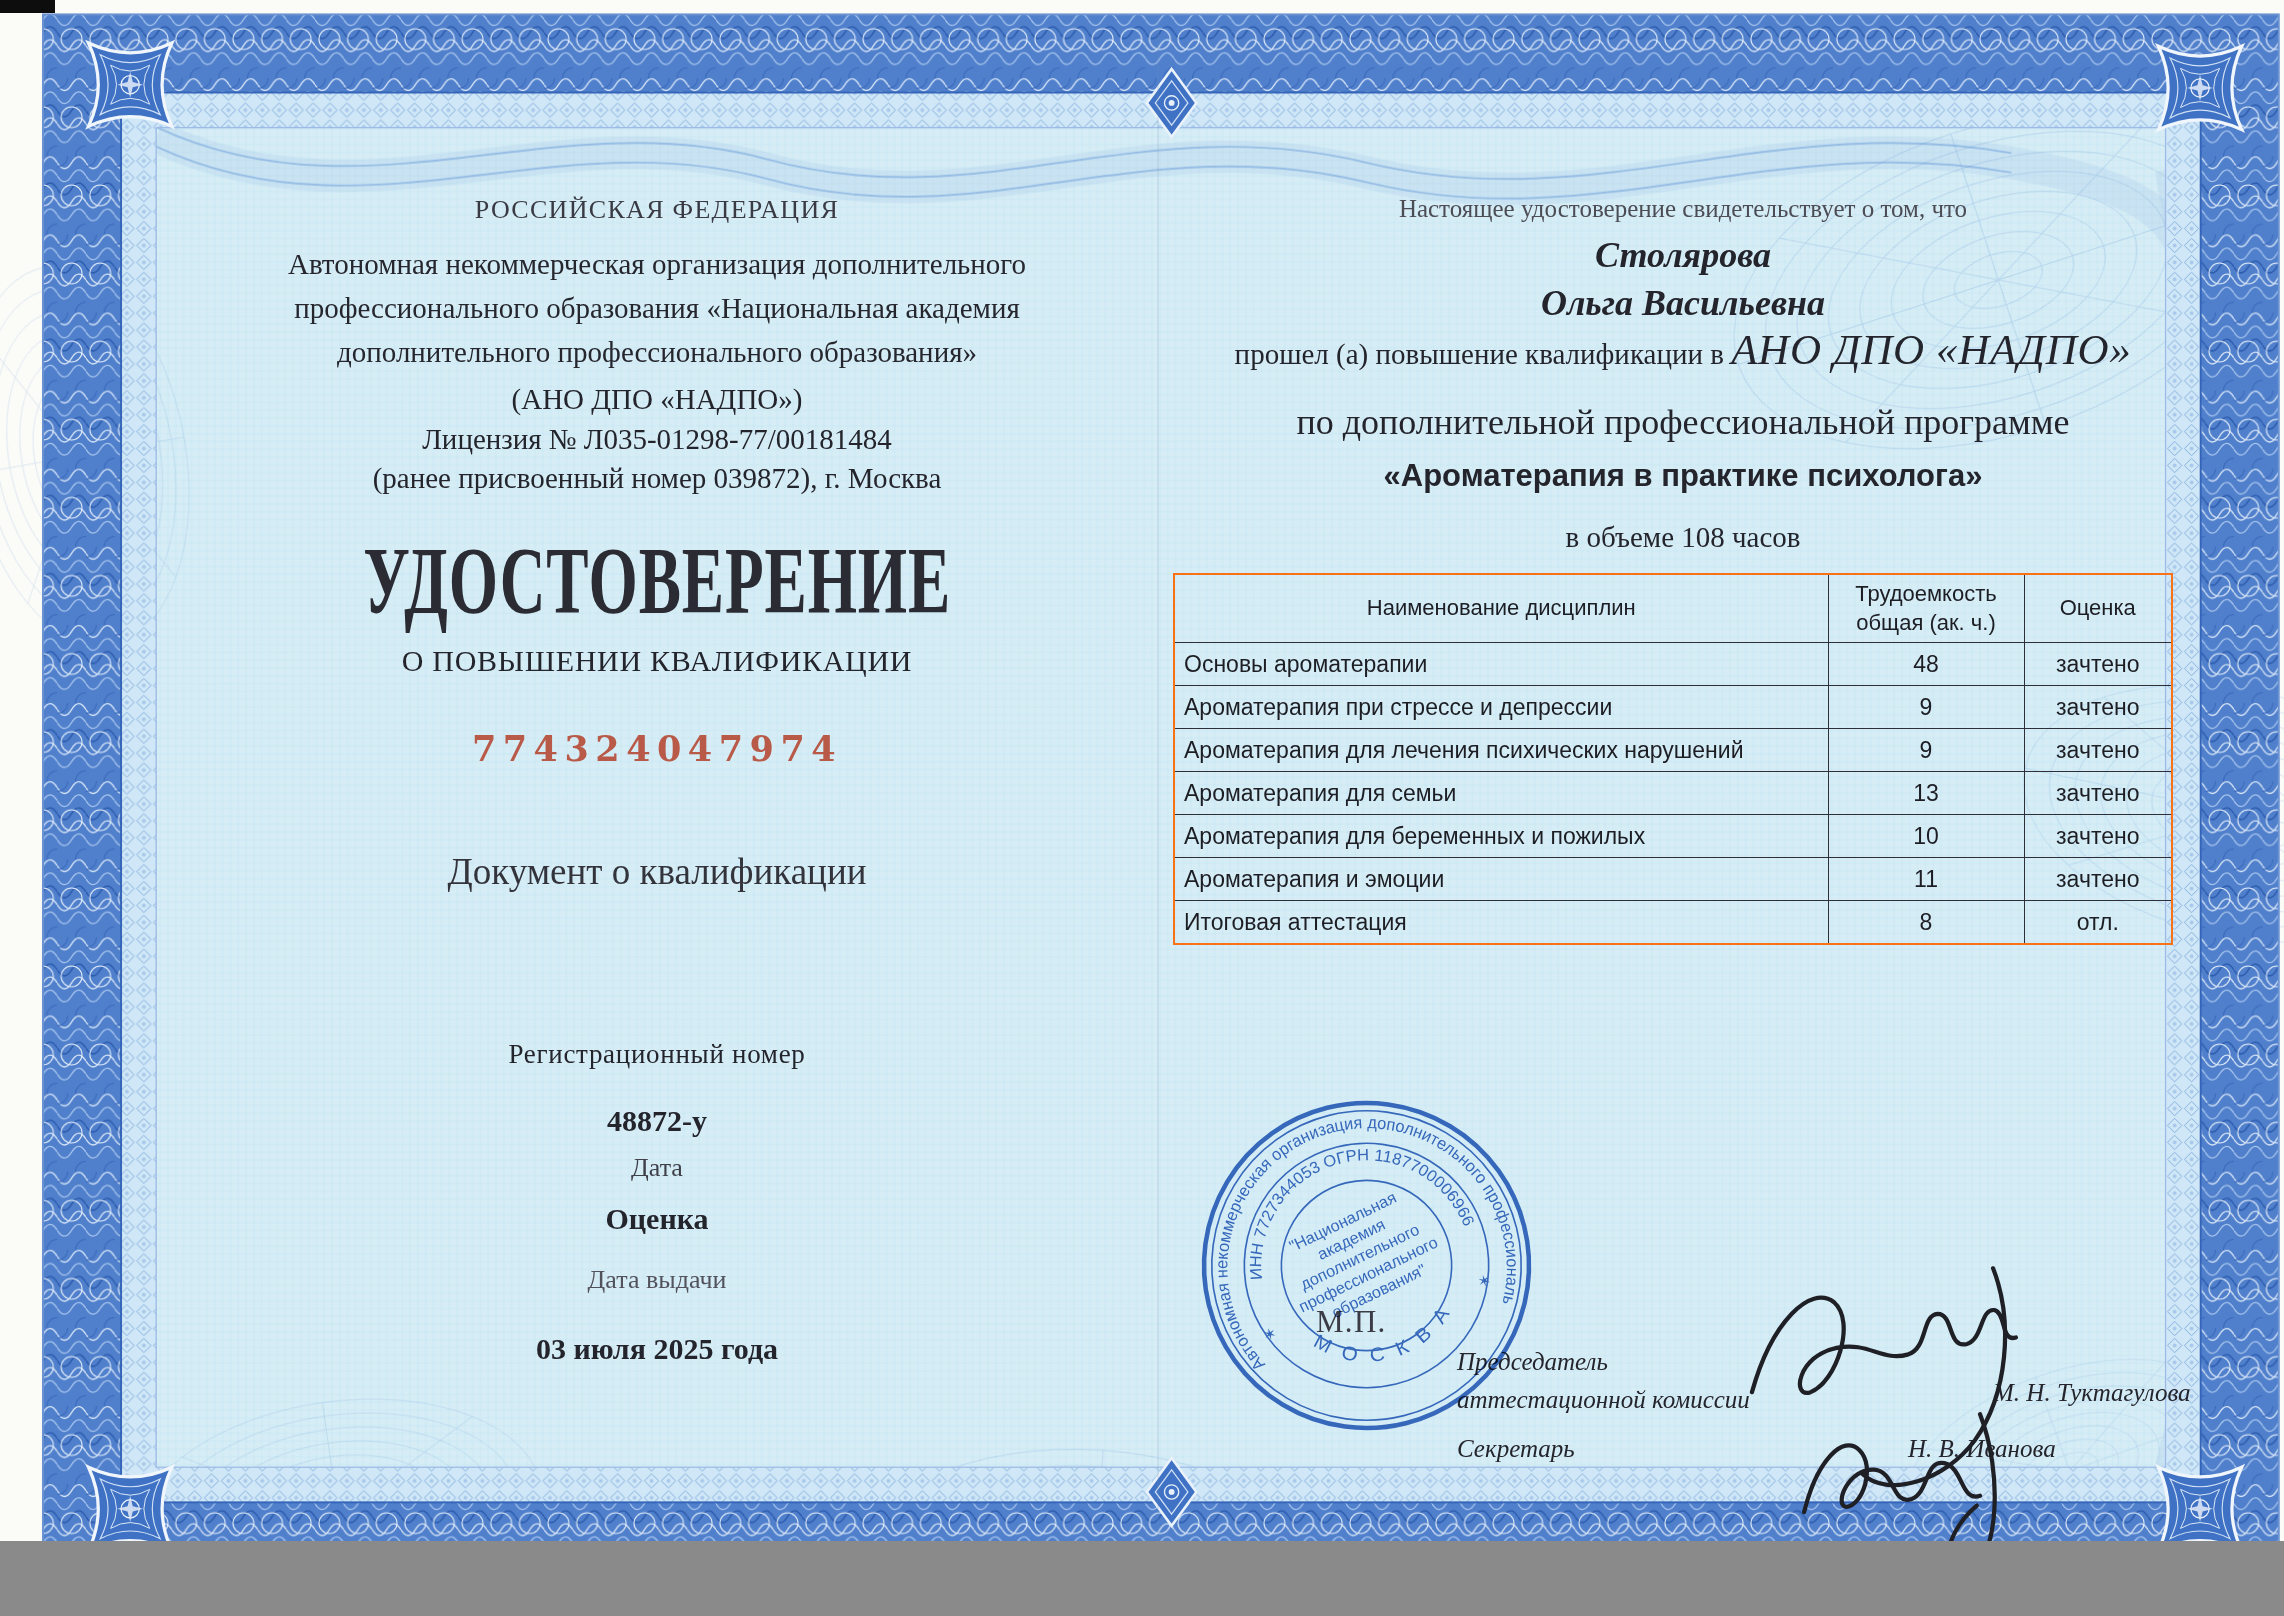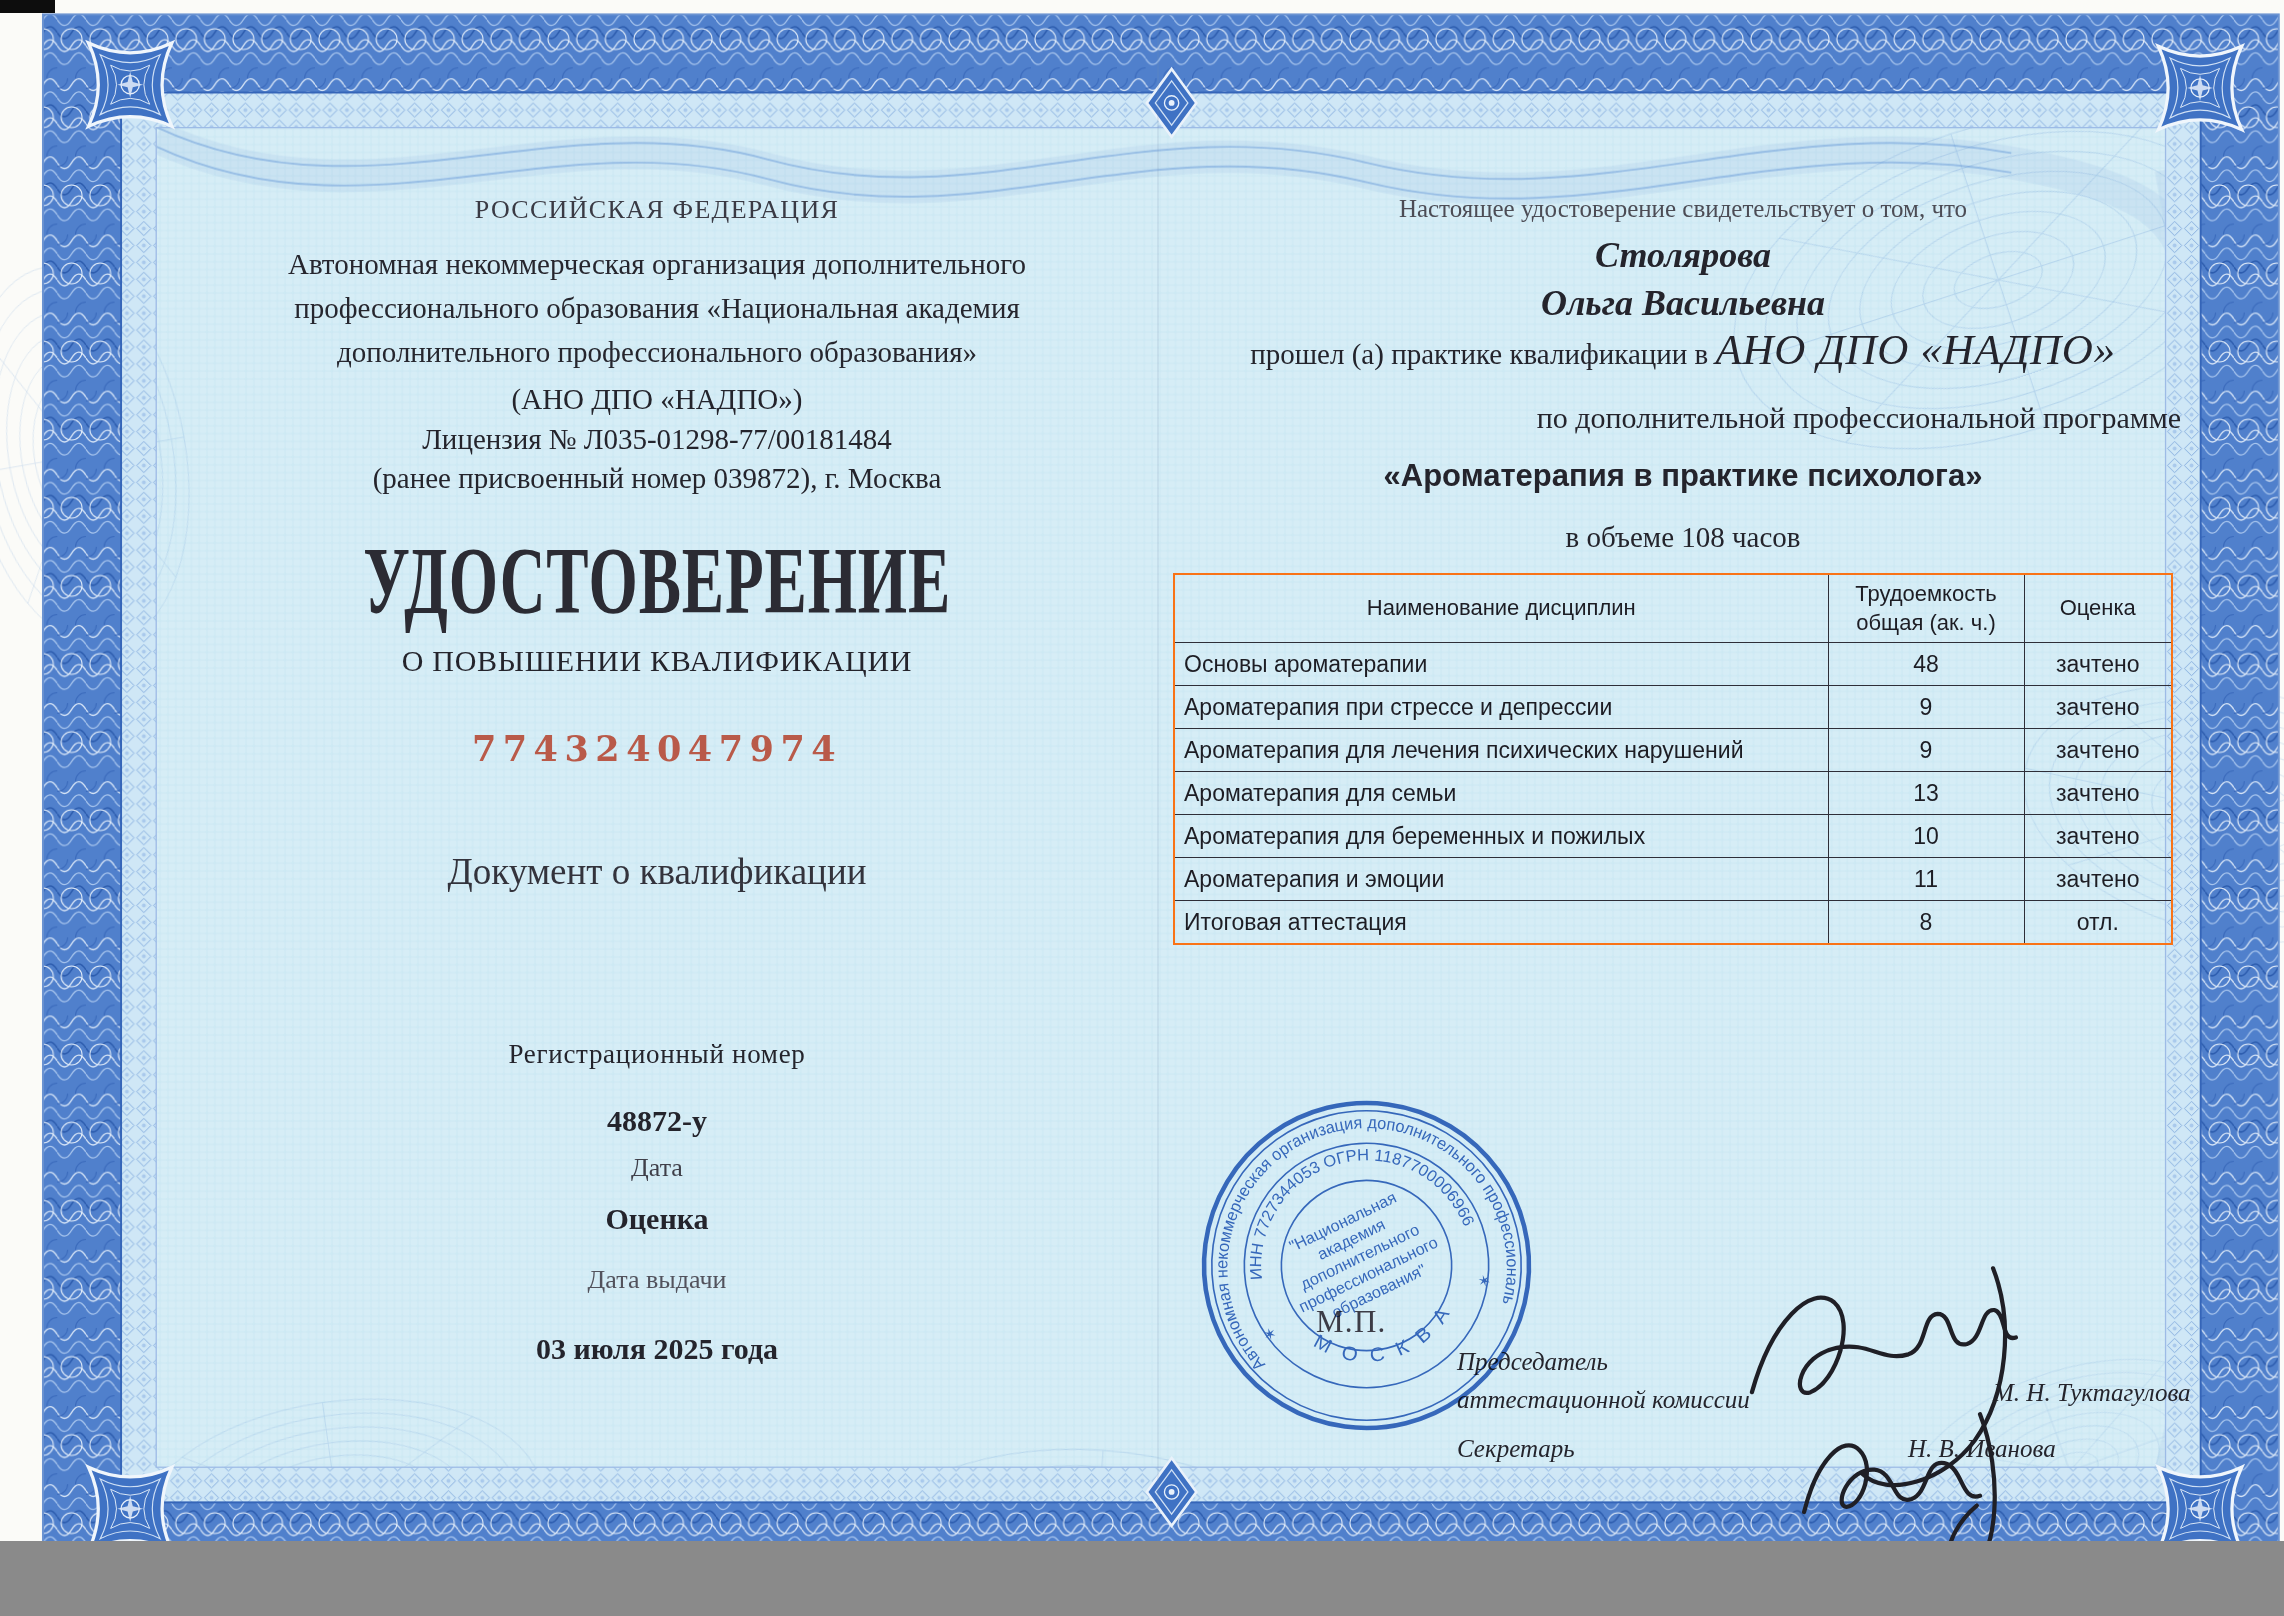--- a/index.html
+++ b/index.html
@@ -28,21 +28,21 @@
   .datelabel{top:1265px;font-size:26px;color:#52525c;}
   .date{top:1332px;font-size:30px;font-weight:bold;}
 
   
   .rcol{left:1185px;width:996px;text-align:center;}
   .intro{top:195px;font-size:25px;color:#4c4c55;}
   .surname{top:234px;font-size:36px;font-weight:bold;font-style:italic;}
   .patronymic{top:282px;font-size:36px;font-weight:bold;font-style:italic;}
   .passed{top:325px;font-size:29px;white-space:nowrap;}
   .passed .org{font-size:43px;font-style:italic;letter-spacing:0.7px;}
-  .programlabel{top:401px;font-size:30px;text-align:right;}
+  .programlabel{top:401px;font-size:36px;}
   .program{top:458px;font-size:31px;font-weight:bold;}
   .volume{top:521px;font-size:29px;}
 
   
   #disc-table{position:absolute;left:1173px;top:573px;width:998px;height:345px;
               border-collapse:collapse;table-layout:fixed;
               font-family:"Liberation Sans","DejaVu Sans",sans-serif;color:#1d1d24;}
   #disc-table th,#disc-table td{border:1.3px solid #2e2e38;}
   #disc-table{border:2px solid #f97316;}
   #disc-table th{font-size:22px;font-weight:normal;height:65px;vertical-align:middle;line-height:1.3;}
@@ -174,21 +174,21 @@
   <div class="abs lcol reglabel">Регистрационный номер</div>
   <div class="abs lcol regnum">48872-у</div>
   <div class="abs lcol citylabel">Дата</div>
   <div class="abs lcol city">Оценка</div>
   <div class="abs lcol datelabel">Дата выдачи</div>
   <div class="abs lcol date">03 июля 2025 года</div>
 
   <div class="abs rcol intro">Настоящее удостоверение свидетельствует о том, что</div>
   <div class="abs rcol surname">Столярова</div>
   <div class="abs rcol patronymic">Ольга Васильевна</div>
-  <div class="abs rcol passed"><span>прошел (а) практике квалификации в </span><span class="org">АНО ДПО «НАДПО»</span></div>
+  <div class="abs rcol passed"><span>прошел (а) повышение квалификации в </span><span class="org">АНО ДПО «НАДПО»</span></div>
   <div class="abs rcol programlabel">по дополнительной профессиональной программе</div>
   <div class="abs rcol program sans">«Ароматерапия в практике психолога»</div>
   <div class="abs rcol volume">в объеме 108 часов</div>
 
   <table id="disc-table">
     <colgroup>
         <col style="width:654px">
         <col style="width:196px">
         <col style="width:148px">
       </colgroup>

